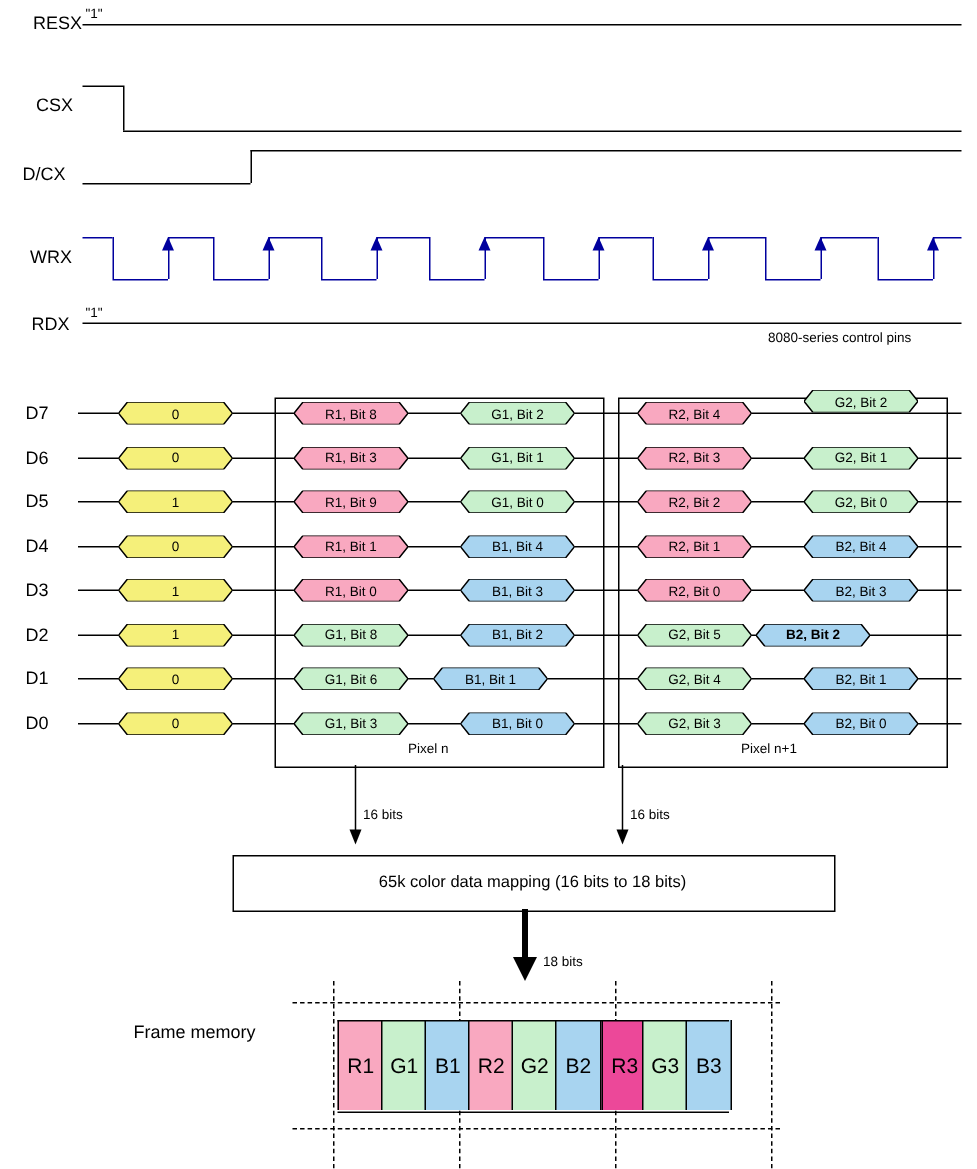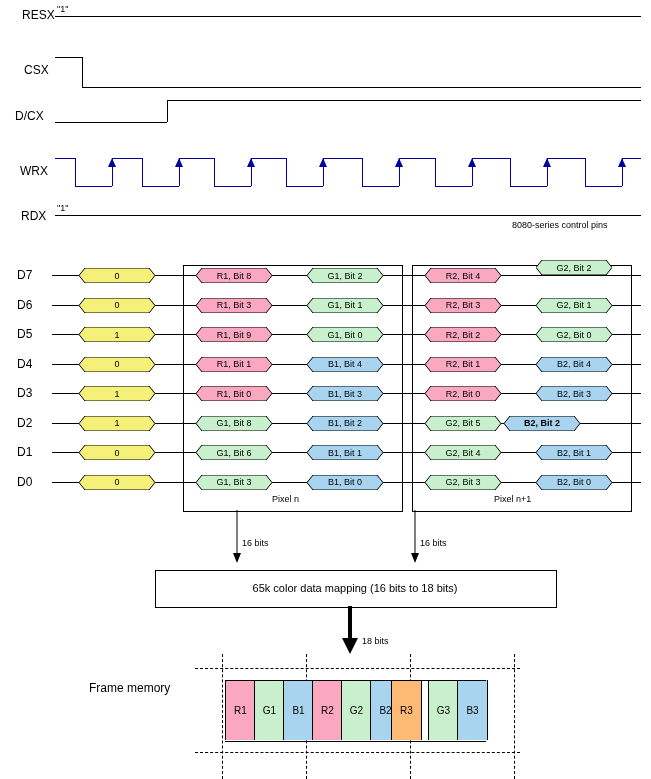--- a/index.html
+++ b/index.html
@@ -10,21 +10,21 @@
   .tiny{font-size:9px;}
   .hline{position:absolute;background:#000;height:1px;}
   .vline{position:absolute;background:#000;width:1px;}
   .bline{position:absolute;background:#00009e;height:1px;}
   .bvline{position:absolute;background:#00009e;width:1px;}
   .box{position:absolute;border:1px solid #000;background:transparent;}
   .hexwrap{position:absolute;}
   .hex{position:relative;width:76px;height:15px;display:flex;align-items:center;justify-content:center;font-size:9px;color:#000;}
   .hex svg{position:absolute;left:0;top:0;}
   .hex span{position:relative;z-index:2;}
-  .memcell{position:absolute;top:0;height:60px;border-left:1px solid #000;border-right:1px solid #000;display:flex;align-items:center;justify-content:center;font-size:10px;}
+  .memcell{position:absolute;top:0;height:60px;border-left:1px solid #000;border-right:1px solid #000;display:flex;align-items:center;justify-content:center;font-size:14px;}
   .dash{position:absolute;border-left:1px dashed #000;}
   .dashh{position:absolute;border-top:1px dashed #000;}
 </style>
 </head>
 <body>
 
 <div>
 
   <div class="abs lbl" style="left:22px;top:8px;">RESX</div>
   <div class="abs tiny" style="left:57px;top:4px;">"1"</div>
@@ -381,21 +381,21 @@
         </div>
       </div>
       <div class="hexwrap" style="left:196px;top:445px;">
         <div class="hex">
           <svg width="76" height="15" viewBox="0 0 76 15">
             <polygon points="6,0 70,0 76,7.5 70,15 6,15 0,7.5" fill="#c8f0cc" stroke="#000" stroke-width="1"></polygon>
           </svg>
           <span>G1, Bit 6</span>
         </div>
       </div>
-      <div class="hexwrap" style="left:307px;top:445px;text-align:center;">
+      <div class="hexwrap" style="left:289px;top:445px;text-align:center;">
         <div class="hex">
           <svg width="76" height="15" viewBox="0 0 76 15">
             <polygon points="6,0 70,0 76,7.5 70,15 6,15 0,7.5" fill="#a8d4f0" stroke="#000" stroke-width="1"></polygon>
           </svg>
           <span>B1, Bit 1</span>
         </div>
       </div>
       <div class="hexwrap" style="left:425px;top:445px;">
         <div class="hex">
           <svg width="76" height="15" viewBox="0 0 76 15">
@@ -487,18 +487,18 @@
   <div class="dash" style="left:410px;top:654px;height:125px;"></div>
   <div class="dash" style="left:514px;top:654px;height:125px;"></div>
 
   <div class="abs" id="memory-cells" style="left: 225px; top: 680px; height: 60px; width: 261px;">
       <div class="memcell" style="left:0px;width:29px;background:#f9a8c0;">R1</div>
       <div class="memcell" style="left:29px;width:29px;background:#c8f0cc;">G1</div>
       <div class="memcell" style="left:58px;width:29px;background:#a8d4f0;">B1</div>
       <div class="memcell" style="left:87px;width:29px;background:#f9a8c0;">R2</div>
       <div class="memcell" style="left:116px;width:29px;background:#c8f0cc;">G2</div>
       <div class="memcell" style="left:145px;width:29px;background:#a8d4f0;">B2</div>
-      <div class="memcell" style="left:166px;width:29px;background:#fdba74;">R3</div>
+      <div class="memcell" style="left:176px;width:29px;background:#ec4899;">R3</div>
       <div class="memcell" style="left:203px;width:29px;background:#c8f0cc;">G3</div>
       <div class="memcell" style="left:232px;width:29px;background:#a8d4f0;">B3</div>
       <div class="abs" style="left:0;top:0;width:261px;height:60px;border-top:1px solid #000;border-bottom:1px solid #000;"></div>
     </div>
 </div>
 
 </body></html>

